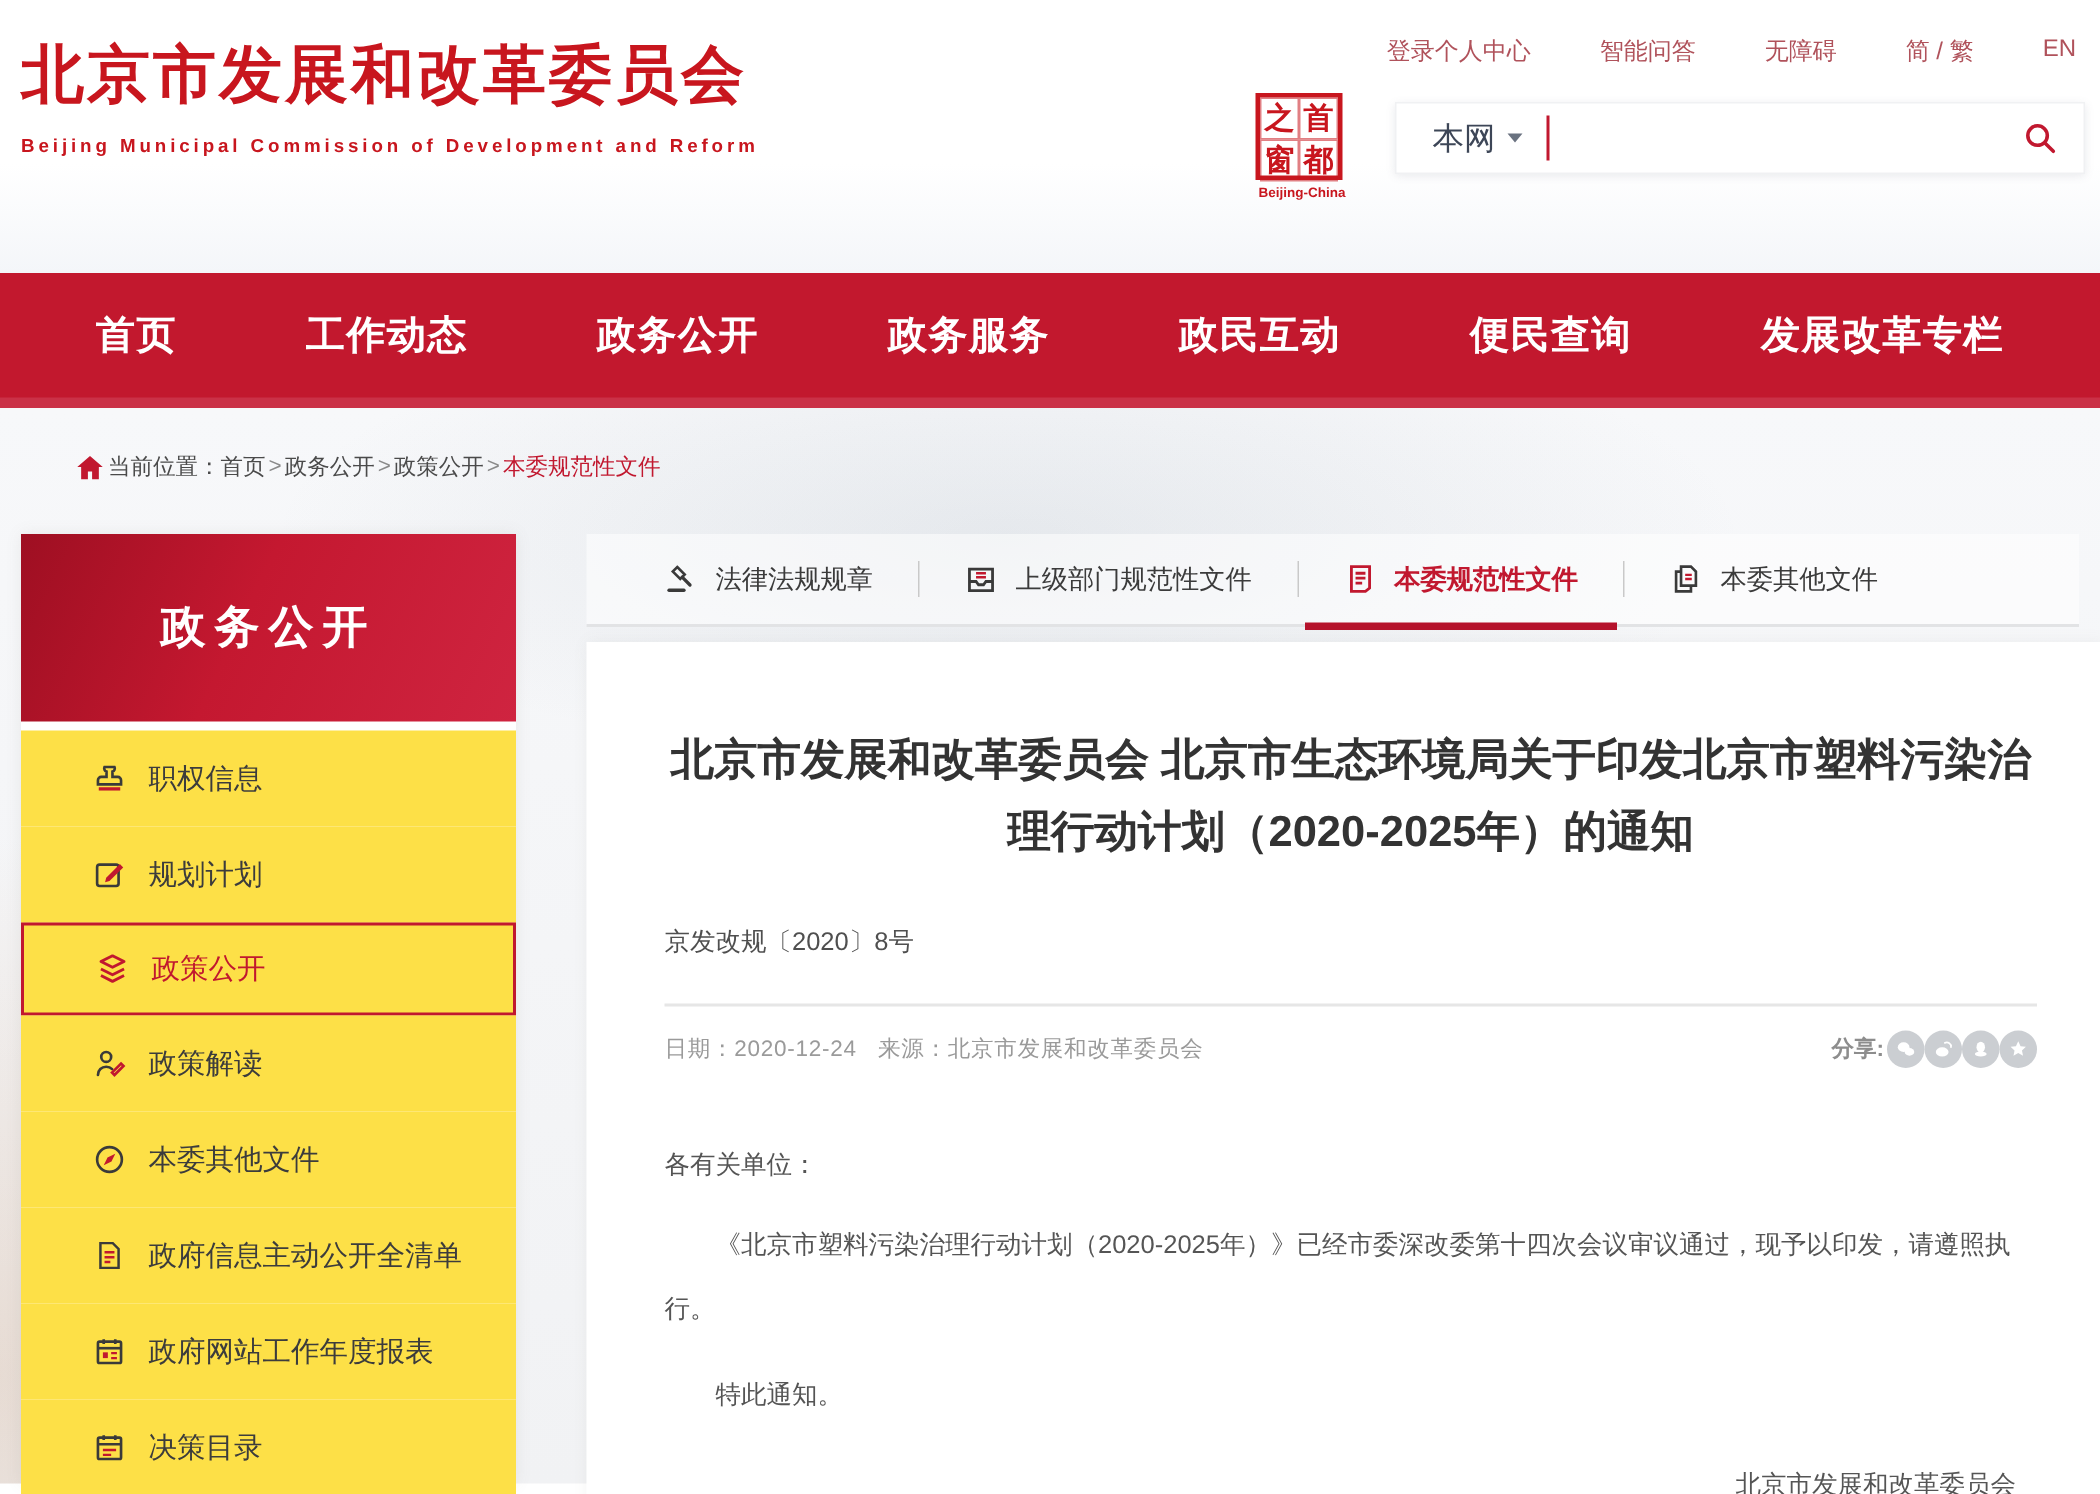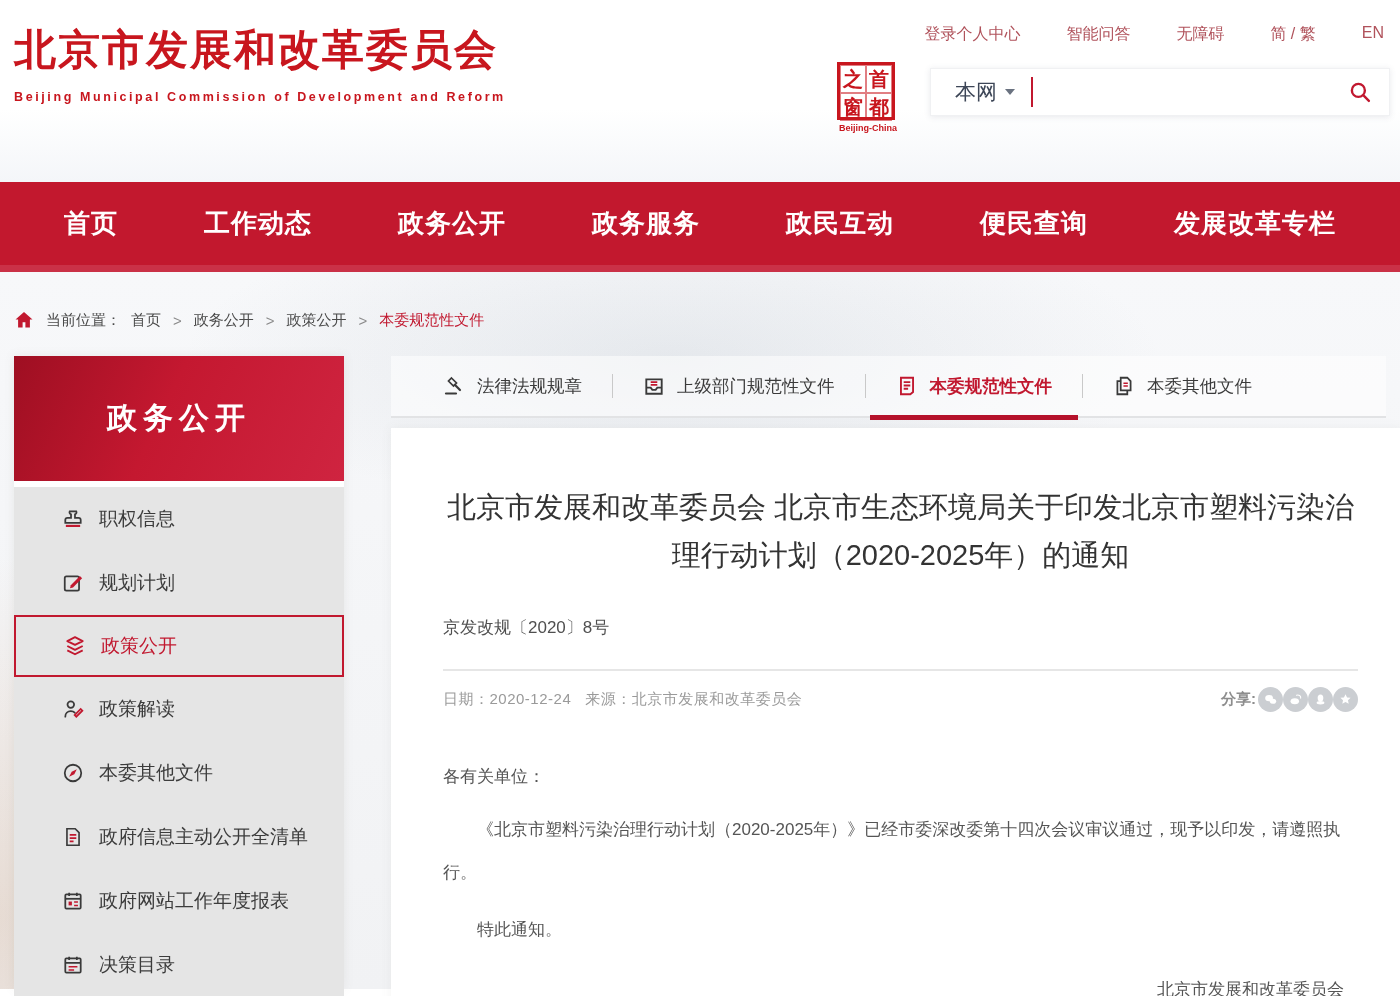--- a/index.html
+++ b/index.html
@@ -43,60 +43,60 @@
 
   
   .page-body { position:relative; width:1400px; height:717px;
     background:
       radial-gradient(420px 340px at 97% 95%, rgba(199,150,112,.30), transparent 70%),
       radial-gradient(300px 500px at 0% 90%, rgba(199,152,115,.26), transparent 72%),
       radial-gradient(700px 220px at 48% 12%, rgba(140,155,170,.16), transparent 70%),
       linear-gradient(#f7f8fa, #f1f2f4); }
 
   
-  .breadcrumb { display:flex; align-items:center; gap:10px; padding:30px 0 0 14px;
-    font-size:15px; color:#4a4a4a; height:66px; }
+  .breadcrumb { display:flex; padding:30px 0 0 14px;
+    font-size:15px; color:#4a4a4a; height:66px;margin-left:36px; }
   .breadcrumb .sep { color:#8a8a8a; margin:0 2px; }
   .crumb { cursor:pointer; }
   .crumb.current { color:#c1182f; }
   .home-ic { margin-right:2px; display:flex; }
 
   
   .layout { position:absolute; left:0; top:84px; width:1400px; height:633px; display:flex; }
 
   
   .sidebar { position:relative; left:14px; width:330px; height:633px; background:#fff;
     box-shadow:0 0 10px rgba(120,110,100,.10); flex:none; }
   .side-header { height:125px; display:flex; align-items:center; justify-content:center;
     background:linear-gradient(115deg,#9e0f22,#c41830 45%,#cf2440); }
   .side-header span { color:#fff; font-size:30px; font-weight:bold; letter-spacing:6px; }
   .side-list { padding-top:6px; }
   .side-item { display:flex; align-items:center; gap:15px; height:64px;
-    padding-left:48px; font-size:19px; color:#3c3c3c; cursor:pointer; background:#e5e5e5; }
+    padding-left:48px; font-size:19px; color:#3c3c3c; cursor:pointer; background:#fde047; }
   .side-item.active { border:2px solid #c1182f; color:#c1182f; height:62px; }
   .side-item .ic { width:22px; height:22px; flex:none; display:flex; }
 
   
   .content-col { margin-left:33px; width:1023px; flex:none;padding-left:28px; }
 
   
   .tabbar { position:relative; height:62px; background:rgba(255,255,255,.55);
     border-bottom:2px solid #e2e3e5; display:flex; align-items:center; padding-left:22px; }
   .tab { position:relative; display:flex; align-items:center; gap:12px; padding:0 30px;
     font-size:17.5px; color:#3b3b3b; cursor:pointer; height:100%; }
   .tab .ic { width:22px; height:22px; display:flex; }
   .tab.active { color:#c1182f; font-weight:bold; }
   .tab.active::after { content:""; position:absolute; left:4px; right:4px; bottom:-4px;
     height:5px; background:#b5122b; }
   .tab-div { width:1px; height:24px; background:#c9c9c9; }
 
   
   .panel { width:1012px; min-height:560px; background:#fff; margin-top:10px;
     padding:56px 45px 30px 52px; box-shadow:0 0 10px rgba(120,110,100,.08); }
-  .art-title { text-align:center; font-size:29px; font-weight:normal; color:#333;
+  .art-title { text-align:center; font-size:29px; font-weight:bold; color:#333;
     line-height:1.65; max-width:930px; margin:0 auto; }
   .doc-number { font-size:17px; color:#4f4f4f; margin-top:36px; }
   .meta-divider { border-top:2px solid #e6e6e6; margin-top:30px; }
   .meta-row { display:flex; justify-content:space-between; align-items:center; margin-top:16px; }
   .meta-left { font-size:15px; color:#9a9a9a; letter-spacing:.5px; }
   .meta-left b { font-weight:normal; }
   .share { display:flex; align-items:center; gap:0; }
   .share-label { font-size:15px; color:#8d8d8d; font-weight:bold; margin-right:2px; }
   .share-ic { width:25px; height:25px; border-radius:50%; background:#cbced2;
     display:flex; align-items:center; justify-content:center; cursor:pointer; }

